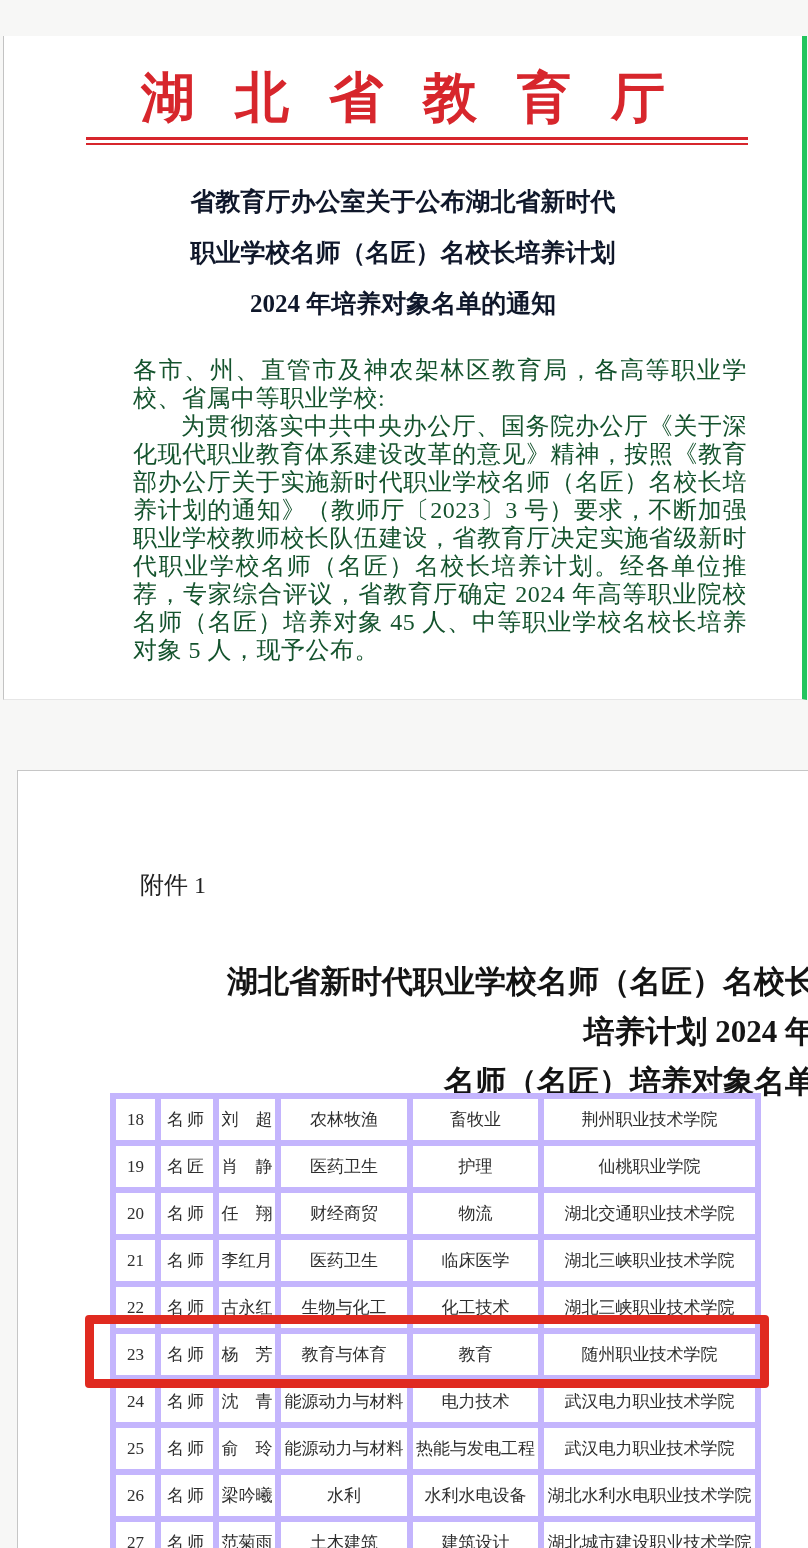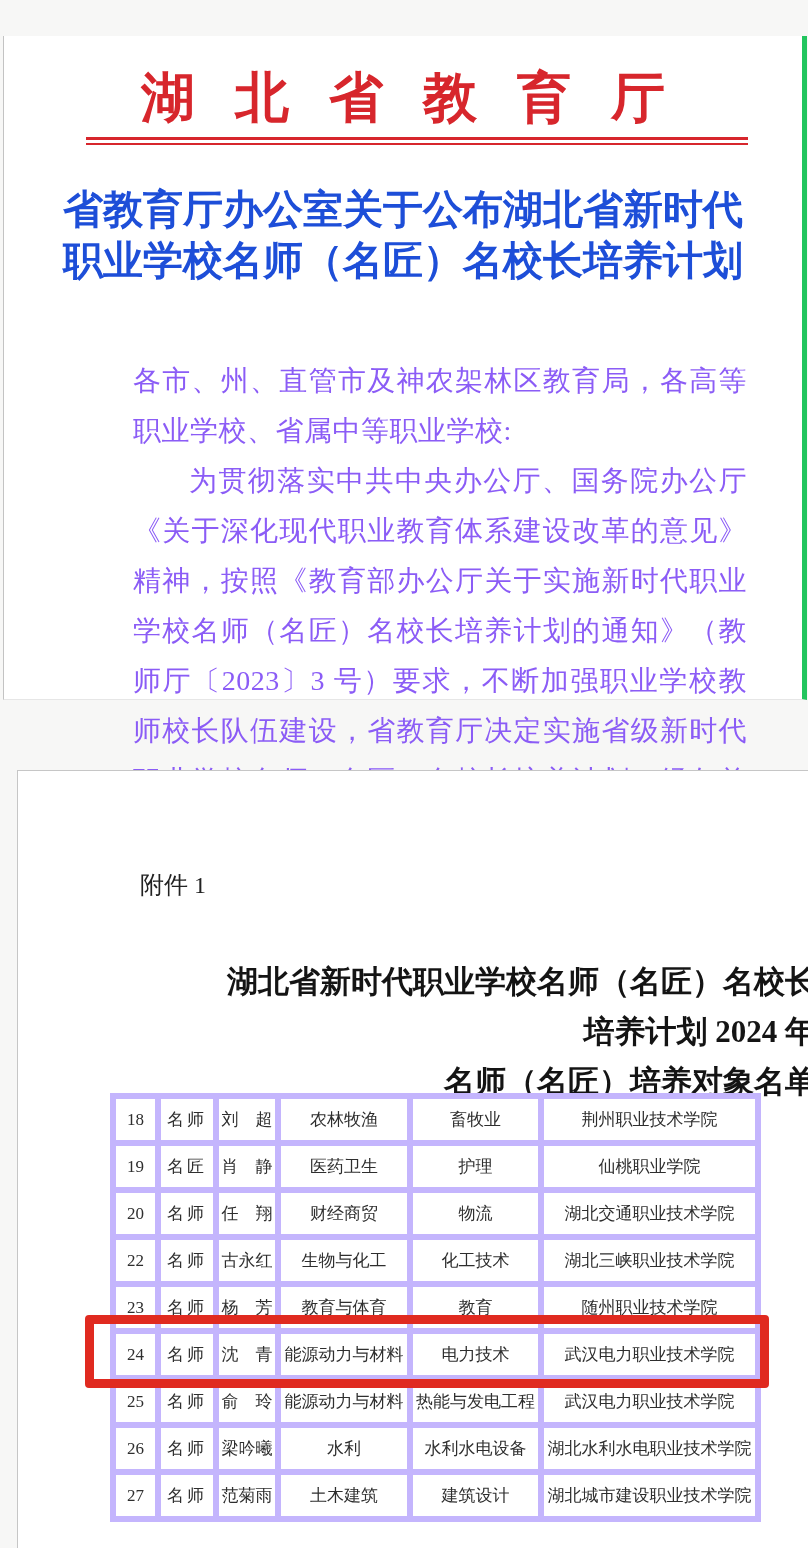--- a/index.html
+++ b/index.html
@@ -32,30 +32,30 @@
     font-size:54px; font-weight:bold;
     color:#d7262c;
     letter-spacing:40px; padding-left:40px;
     white-space:nowrap;
   }
   .red-rule { position:absolute; top:101px; left:82px; width:662px; }
   .red-rule .bar1 { height:3px; background:#d7262c; }
   .red-rule .gap  { height:3px; }
   .red-rule .bar2 { height:2px; background:#d7262c; }
   .doc-title {
-    position:absolute; top:148px; left:0; width:100%;
+    position:absolute; top:140px; left:0; width:100%;
     text-align:center;
-    font-size:40px; font-weight:bold; color:#1d4ed8;
+    font-size:25px; font-weight:bold; color:#0f172a;
     line-height:51px;
   }
   .doc-title span { display:block; }
   .body-text {
     position:absolute; top:320px; left:129px; width:614px;
-    font-size:28px; color:#8b5cf6;
-    line-height:50px;
+    font-size:24px; color:#14532d;
+    line-height:28px;
     text-align:justify;
     letter-spacing:0.5px;
   }
   .body-text .para { text-indent:2em; }
   .attachment-label {
     position:absolute; top:98px; left:122px;
     font-size:24px; color:#222222;
   }
   .att-title {
     position:absolute; top:186px; left:0; width:100%;
@@ -95,20 +95,21 @@
 <div class="page" id="page1">
   <div class="letterhead">湖北省教育厅</div>
   <div class="red-rule">
     <div class="bar1"></div>
       <div class="gap"></div>
       <div class="bar2"></div>
   </div>
   <div class="doc-title">
     <span>省教育厅办公室关于公布湖北省新时代</span>
     <span>职业学校名师（名匠）名校长培养计划</span>
+    <span>2024 年培养对象名单的通知</span>
   </div>
   <div class="body-text">
     <div class="addressee">各市、州、直管市及神农架林区教育局，各高等职业学校、省属中等职业学校:</div>
     <div class="para">为贯彻落实中共中央办公厅、国务院办公厅《关于深化现代职业教育体系建设改革的意见》精神，按照《教育部办公厅关于实施新时代职业学校名师（名匠）名校长培养计划的通知》（教师厅〔2023〕3 号）要求，不断加强职业学校教师校长队伍建设，省教育厅决定实施省级新时代职业学校名师（名匠）名校长培养计划。经各单位推荐，专家综合评议，省教育厅确定 2024 年高等职业院校名师（名匠）培养对象 45 人、中等职业学校名校长培养对象 5 人，现予公布。</div>
   </div>
 </div>
 
 <div class="page" id="page2">
   <div class="attachment-label">附件 1</div>
   <div class="att-title">
@@ -144,20 +145,28 @@
         </tr>
         <tr>
           <td>20</td>
           <td class="c-type">名师</td>
           <td>任　翔</td>
           <td>财经商贸</td>
           <td>物流</td>
           <td>湖北交通职业技术学院</td>
         </tr>
         <tr>
+          <td>21</td>
+          <td class="c-type">名师</td>
+          <td>李红月</td>
+          <td>医药卫生</td>
+          <td>临床医学</td>
+          <td>湖北三峡职业技术学院</td>
+        </tr>
+        <tr>
           <td>22</td>
           <td class="c-type">名师</td>
           <td>古永红</td>
           <td>生物与化工</td>
           <td>化工技术</td>
           <td>湖北三峡职业技术学院</td>
         </tr>
         <tr>
           <td>23</td>
           <td class="c-type">名师</td>

